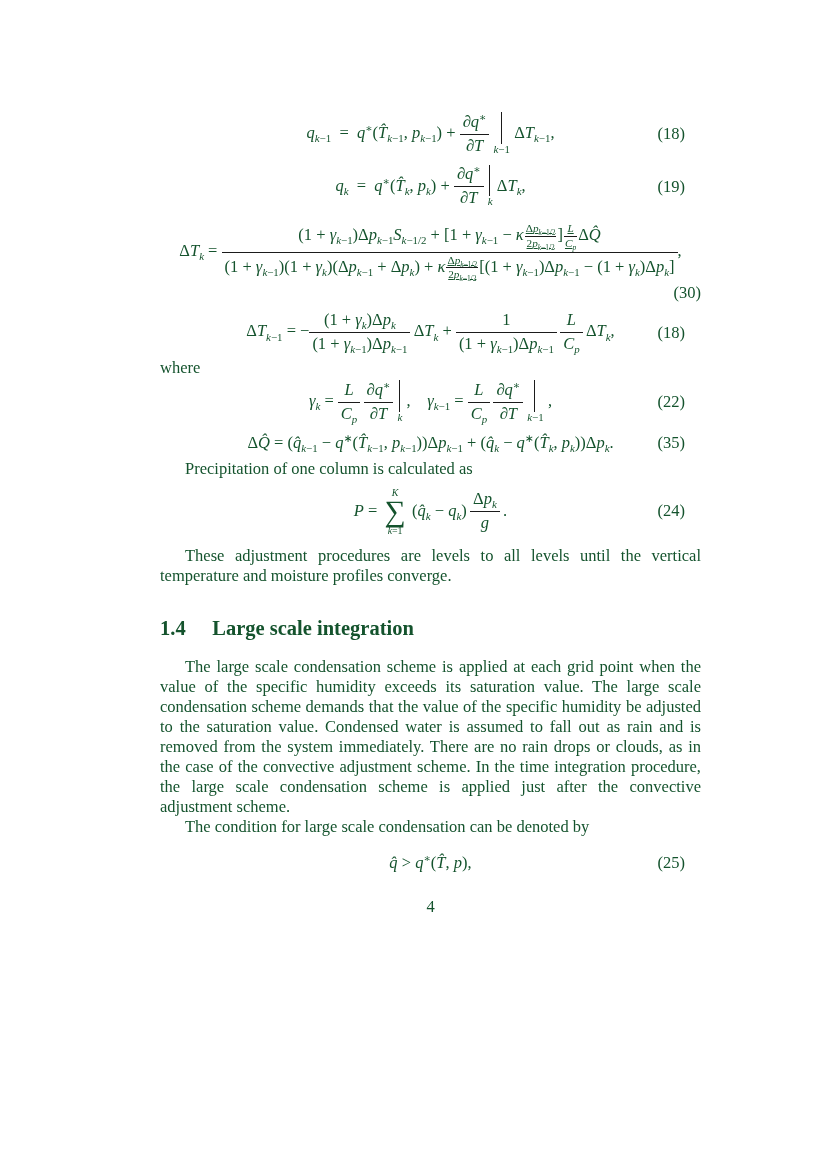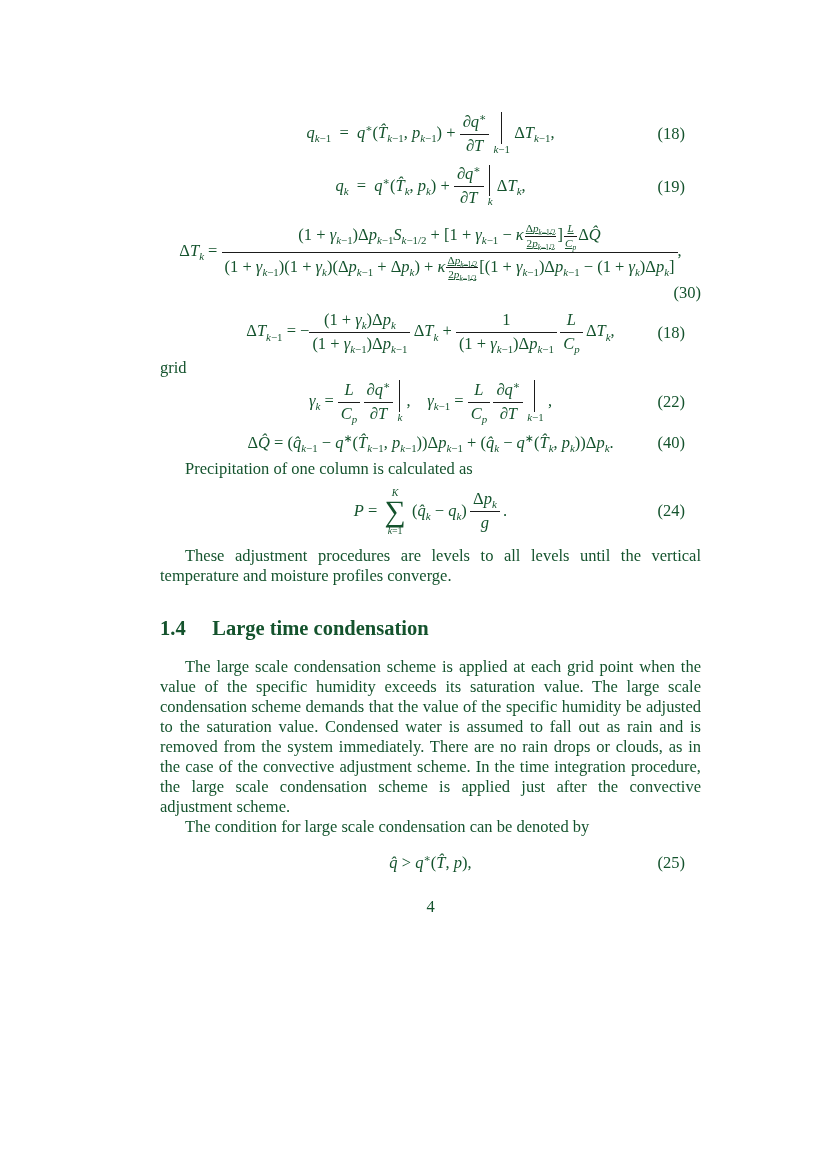--- a/index.html
+++ b/index.html
@@ -87,53 +87,53 @@
     <div class="eqrow m-eq20">
       <div class="eqbody">Δ<i>T</i><sub><i>k</i></sub> = <span class="f"><span class="n">(1 + <i>γ</i><sub><i>k</i>−1</sub>)Δ<i>p</i><sub><i>k</i>−1</sub><i>S</i><sub><i>k</i>−1/2</sub> + [1 + <i>γ</i><sub><i>k</i>−1</sub> − <i>κ</i><span class="f s"><span class="n">Δ<i>p</i><sub><i>k</i>−1/2</sub></span><span class="d">2<i>p</i><sub><i>k</i>−1/2</sub></span></span>]<span class="f s"><span class="n"><i>L</i></span><span class="d"><i>C</i><sub><i>p</i></sub></span></span>Δ<i>Q̂</i></span><span class="d">(1 + <i>γ</i><sub><i>k</i>−1</sub>)(1 + <i>γ</i><sub><i>k</i></sub>)(Δ<i>p</i><sub><i>k</i>−1</sub> + Δ<i>p</i><sub><i>k</i></sub>) + <i>κ</i><span class="f s"><span class="n">Δ<i>p</i><sub><i>k</i>−1/2</sub></span><span class="d">2<i>p</i><sub><i>k</i>−1/2</sub></span></span>[(1 + <i>γ</i><sub><i>k</i>−1</sub>)Δ<i>p</i><sub><i>k</i>−1</sub> − (1 + <i>γ</i><sub><i>k</i></sub>)Δ<i>p</i><sub><i>k</i></sub>]</span></span>,</div>
     </div>
     <div class="eqtagline">(30)</div>
 
     <div class="eqrow m-eq21">
       <div class="eqbody">Δ<i>T</i><sub><i>k</i>−1</sub> = −<span class="f"><span class="n">(1 + <i>γ</i><sub><i>k</i></sub>)Δ<i>p</i><sub><i>k</i></sub></span><span class="d">(1 + <i>γ</i><sub><i>k</i>−1</sub>)Δ<i>p</i><sub><i>k</i>−1</sub></span></span> Δ<i>T</i><sub><i>k</i></sub> + <span class="f"><span class="n">1</span><span class="d">(1 + <i>γ</i><sub><i>k</i>−1</sub>)Δ<i>p</i><sub><i>k</i>−1</sub></span></span> <span class="f"><span class="n"><i>L</i></span><span class="d"><i>C</i><sub><i>p</i></sub></span></span> Δ<i>T</i><sub><i>k</i></sub>,</div>
       <span class="eqtag">(18)</span>
     </div>
 
-    <p class="whereline">grid</p>
+    <p class="whereline">where</p>
 
     <div class="eqrow m-eq22">
       <div class="eqbody"><i>γ</i><sub><i>k</i></sub> = <span class="f"><span class="n"><i>L</i></span><span class="d"><i>C</i><sub><i>p</i></sub></span></span> <span class="f"><span class="n">∂<i>q</i><sup>∗</sup></span><span class="d">∂<i>T</i></span></span><span class="ev">
             <span class="bar"></span>
             <span class="sb"><i>k</i></span>
           </span> , <i>γ</i><sub><i>k</i>−1</sub> = <span class="f"><span class="n"><i>L</i></span><span class="d"><i>C</i><sub><i>p</i></sub></span></span> <span class="f"><span class="n">∂<i>q</i><sup>∗</sup></span><span class="d">∂<i>T</i></span></span><span class="ev">
             <span class="bar"></span>
             <span class="sb"><i>k</i>−1</span>
           </span> ,</div>
       <span class="eqtag">(22)</span>
     </div>
 
     <div class="eqrow m-eq23">
       <div class="eqbody">Δ<i>Q̂</i> = (<i>q̂</i><sub><i>k</i>−1</sub> − <i>q</i><sup>∗</sup>(<i>T̂</i><sub><i>k</i>−1</sub>, <i>p</i><sub><i>k</i>−1</sub>))Δ<i>p</i><sub><i>k</i>−1</sub> + (<i>q̂</i><sub><i>k</i></sub> − <i>q</i><sup>∗</sup>(<i>T̂</i><sub><i>k</i></sub>, <i>p</i><sub><i>k</i></sub>))Δ<i>p</i><sub><i>k</i></sub>.</div>
-      <span class="eqtag">(40)</span>
+      <span class="eqtag">(35)</span>
     </div>
 
     <p class="ind m-precip">Precipitation of one column is calculated as</p>
 
     <div class="eqrow m-eq24">
       <div class="eqbody"><i>P</i> = <span class="su">
             <span class="sl"><i>K</i></span>
             <span class="sg">∑</span>
             <span class="sl"><i>k</i>=1</span>
           </span> (<i>q̂</i><sub><i>k</i></sub> − <i>q</i><sub><i>k</i></sub>) <span class="f"><span class="n">Δ<i>p</i><sub><i>k</i></sub></span><span class="d"><i>g</i></span></span> .</div>
       <span class="eqtag">(24)</span>
     </div>
 
     <p class="ind m-conv">These adjustment procedures are levels to all levels until the vertical temperature and moisture profiles converge.</p>
 
     <div class="heading">
-      <span class="hnum">1.4</span><span>Large time condensation</span>
+      <span class="hnum">1.4</span><span>Large scale integration</span>
     </div>
 
     <p class="ind">The large scale condensation scheme is applied at each grid point when the value of the specific humidity exceeds its saturation value. The large scale condensation scheme demands that the value of the specific humidity be adjusted to the saturation value. Condensed water is assumed to fall out as rain and is removed from the system immediately. There are no rain drops or clouds, as in the case of the convective adjustment scheme. In the time integration procedure, the large scale condensation scheme is applied just after the convective adjustment scheme.</p>
 
     <p class="ind">The condition for large scale condensation can be denoted by</p>
 
     <div class="eqrow m-eq25">
       <div class="eqbody"><i>q̂</i> &gt; <i>q</i><sup>∗</sup>(<i>T̂</i>, <i>p</i>),</div>
       <span class="eqtag">(25)</span>
     </div>

